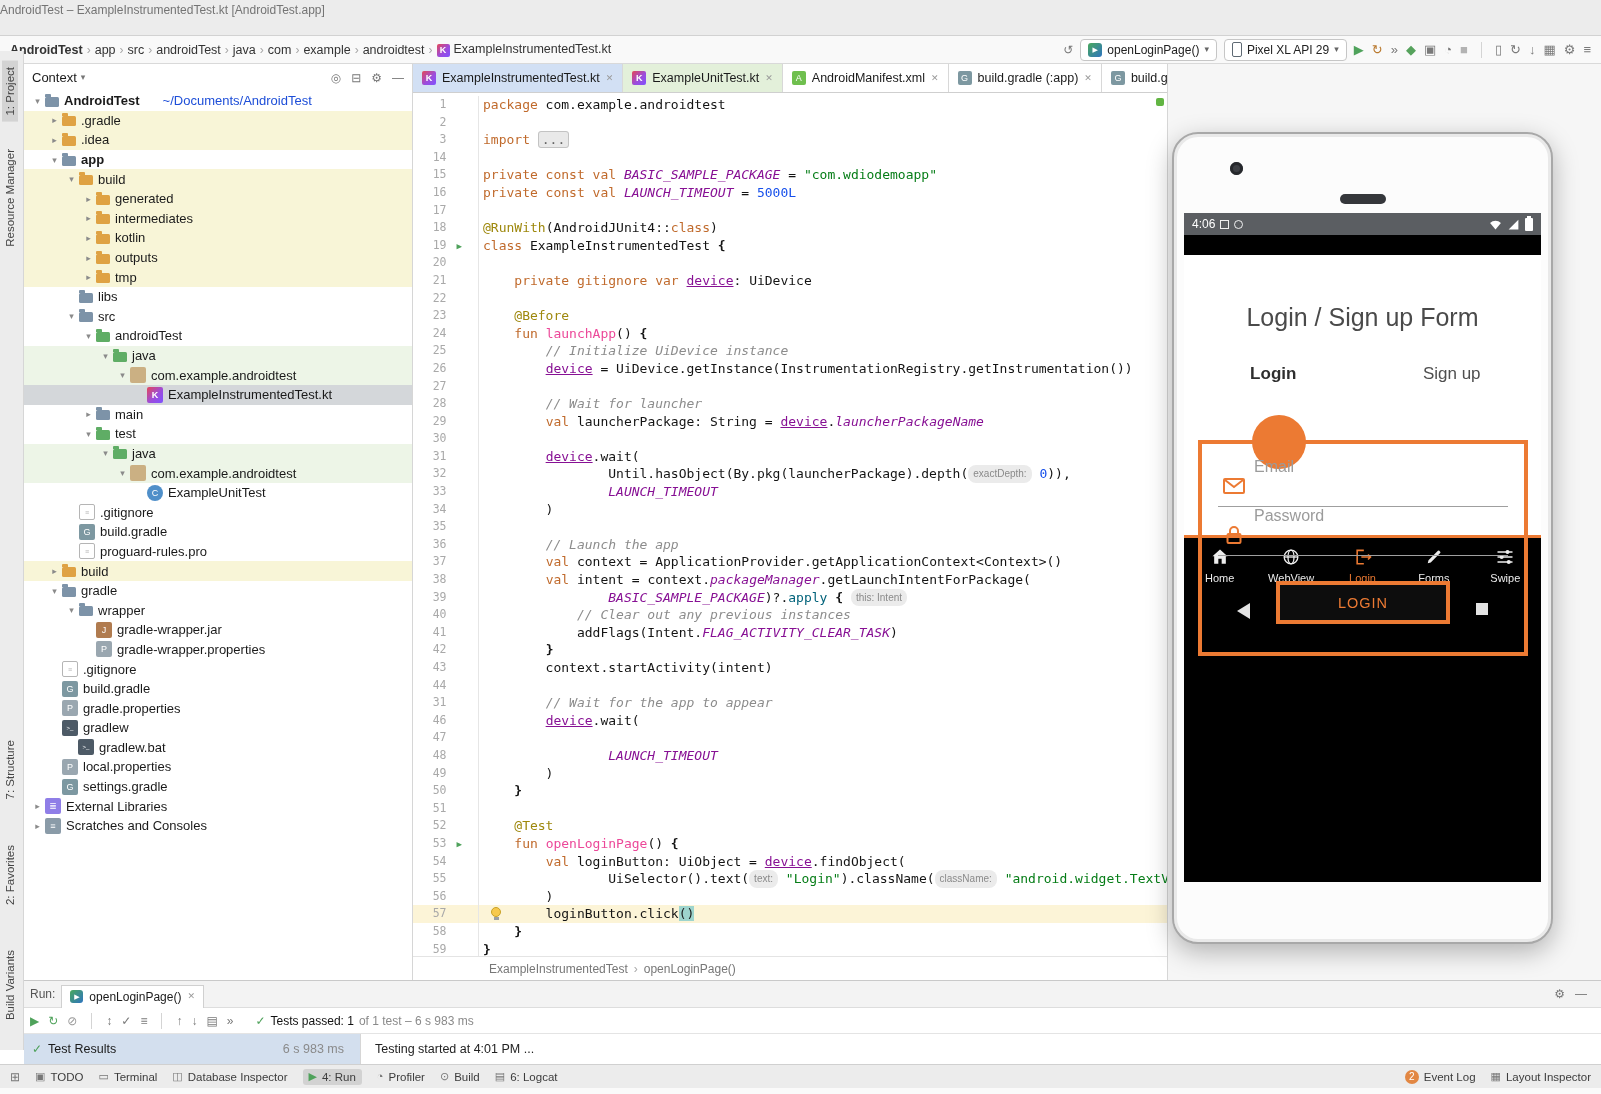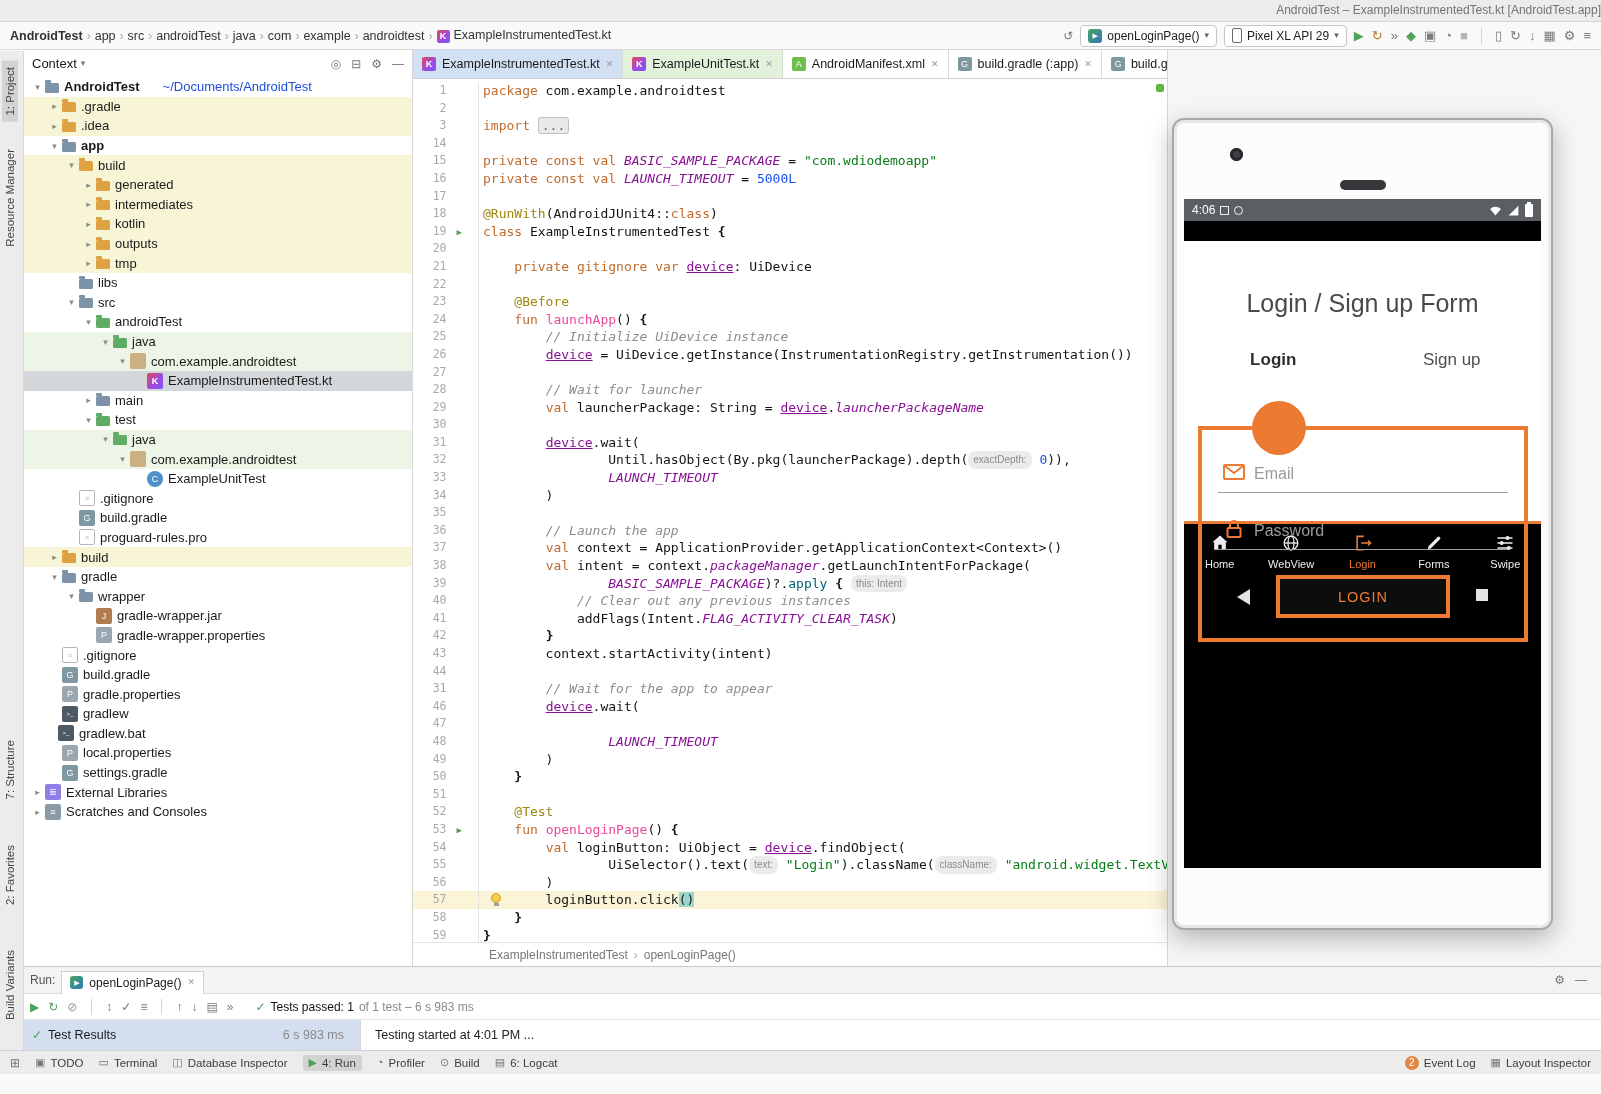--- a/index.html
+++ b/index.html
@@ -2,21 +2,21 @@
 <html><head>
 <meta charset="utf-8">
 <style>
   *{box-sizing:border-box;margin:0;padding:0}
   html,body{width:1601px;height:1094px;overflow:hidden}
   body{font-family:"Liberation Sans",sans-serif;background:#fff;color:#1a1a1a;position:relative;font-size:13px}
   .glyph{display:inline-flex;align-items:center;justify-content:center;font-size:12px;color:#777;line-height:1}
   .vsep{width:1px;height:16px;background:#d4d4d4;margin:0 5px;flex:none}
 
   
-  #titlebar{height:22px;background:#ececec;border-bottom:1px solid #d2d2d2;text-align:right;font-size:12px;color:#747474;line-height:21px}
+  #titlebar{height:36px;background:#ececec;border-bottom:1px solid #d2d2d2;text-align:left;font-size:12px;color:#747474;line-height:21px}
 
   
   #navbar{height:28px;background:#f9f9f9;border-bottom:1px solid #d9d9d9;display:flex;align-items:center;padding:0 10px}
   #crumbs{display:flex;align-items:center;gap:4px;font-size:12.5px;color:#333;white-space:nowrap}
   #crumbs .crumb{cursor:default}
   #crumbs .first{font-weight:bold}
   #crumbs .sep{color:#a8a8a8;font-size:12px}
   #nav-controls{margin-left:auto;display:flex;align-items:center;gap:7px}
   .combo{display:flex;align-items:center;gap:5px;background:#fff;border:1px solid #c6c6c6;border-radius:4px;height:22px;padding:0 7px;font-size:12px;color:#222;white-space:nowrap}
   .caret{font-size:9px;color:#666}
@@ -91,41 +91,41 @@
   .tk-hint{background:#ebebeb;color:#8a8a8a;border-radius:8px;padding:0 5px;font-size:10px;font-family:"Liberation Sans",sans-serif;display:inline-block;transform:translateY(-1px)}
   .tk-fold{background:#e9e9e9;border:1px solid #c3c3c3;border-radius:3px;padding:0 3px;color:#666}
   .bulb{position:absolute;left:78px;top:2px;width:10px;height:10px;background:#f7c94d;border:1px solid #c9a227;border-radius:50%}
   .bulb::after{content:"";position:absolute;left:2px;bottom:-4px;width:5px;height:3px;background:#9aa0a6}
   #code-stripe{position:absolute;right:0;top:0;bottom:0;width:13px}
   #code-ok{position:absolute;right:3px;top:5px;width:8px;height:8px;background:#62b543;border-radius:2px}
   #ed-crumb{height:24px;border-top:1px solid #e4e4e4;display:flex;align-items:center;gap:6px;padding-left:76px;font-size:12px;color:#777;flex:none}
 
   
   #emupanel{flex:1;background:#f6f6f6;position:relative}
-  #phone{position:absolute;left:4px;top:68px;width:381px;height:812px;background:#fcfcfc;border:2px solid #a8a8a8;border-radius:12px;box-shadow:0 8px 26px rgba(0,0,0,.28),inset 0 0 0 3px #e9e9e9}
+  #phone{position:absolute;left:4px;top:68px;width:381px;height:812px;background:#fcfcfc;border:2px solid #a8a8a8;border-radius:26px;box-shadow:0 8px 26px rgba(0,0,0,.28),inset 0 0 0 3px #e9e9e9}
   .cam{position:absolute;left:56px;top:28px;width:13px;height:13px;background:#3d3f44;border-radius:50%;box-shadow:inset 0 0 0 3px #26282c}
   .speaker{position:absolute;left:50%;transform:translateX(-50%);top:60px;width:46px;height:10px;background:#35373b;border-radius:6px}
   #screen{position:absolute;left:10px;top:79px;width:357px;height:669px;background:#000;display:flex;flex-direction:column;overflow:hidden}
   #e-status{height:22px;background:#5b5e62;color:#fff;display:flex;align-items:center;gap:5px;padding:0 8px;font-size:12px;flex:none}
   .sicon{width:9px;height:9px;border:1.2px solid rgba(255,255,255,.9);display:inline-block}
   .sicon.ci{border-radius:50%}
   .sb-spacer{flex:1}
   #e-status svg{display:block}
   .batt{width:8px;height:13px;background:#fff;border-radius:1px;position:relative}
   .batt::before{content:"";position:absolute;top:-2px;left:2px;width:4px;height:2px;background:#fff}
   #e-appbar{height:20px;background:#000;flex:none}
   #e-content{flex:1;background:#fff;position:relative}
   #e-title{margin-top:48px;text-align:center;font-size:25px;color:#4a4a4a}
   #e-tabs{display:flex;margin-top:32px;position:relative;z-index:3}
   #e-tabs span{flex:1;text-align:center;font-size:17px}
   #e-tab-login{color:#2e2e2e;font-weight:bold}
   #e-tab-signup{color:#4f4f4f}
   #e-circle{position:absolute;left:68px;top:160px;width:54px;height:54px;border-radius:50%;background:#ec7a33;z-index:1}
   #e-form{position:absolute;left:14px;top:185px;width:330px;height:216px;border:4px solid #ec7a33;z-index:2}
-  .e-field{position:relative;margin:8px 16px;border-bottom:1px solid #9f9f9f;height:49px;display:flex;align-items:flex-end;padding:0 0 9px 36px}
+  .e-field{position:relative;margin:0 16px;border-bottom:1px solid #9f9f9f;height:49px;display:flex;align-items:flex-start;padding:0 0 9px 36px}
   .e-field:first-child{margin-top:14px}
   .e-field svg{position:absolute;left:4px;bottom:8px}
   .e-ph{color:#9b9b9b;font-size:16px}
   #e-login-btn{margin:25px auto 0;width:174px;height:43px;background:#0d0d0d;border:4px solid #ec7a33;color:#ec7a33;display:flex;align-items:center;justify-content:center;font-size:14.5px;letter-spacing:1px;box-shadow:0 4px 9px rgba(0,0,0,.35);cursor:pointer}
   #e-nav{height:58px;background:#000;border-top:3px solid #ec7a33;display:flex;flex:none}
   .e-nav-item{flex:1;display:flex;flex-direction:column;align-items:center;justify-content:center;gap:3px;color:#ededed;font-size:11px;cursor:pointer}
   .e-nav-item.active{color:#ec7a33}
   .e-nav-item svg{width:20px;height:20px}
   #e-sysnav{flex:1;background:#000;display:flex;align-items:flex-start;padding-top:10px}
   #e-sysnav>span{flex:1;display:flex;justify-content:center}
@@ -400,21 +400,21 @@
         <div class="trow" style="padding-left: 23px;">
           <span class="tarrow"></span>
           <span class="tico ic-props">P</span>
           <span class="tlabel">gradle.properties</span>
         </div>
         <div class="trow" style="padding-left: 23px;">
           <span class="tarrow"></span>
           <span class="tico ic-sh">&gt;_</span>
           <span class="tlabel">gradlew</span>
         </div>
-        <div class="trow" style="padding-left: 19px;">
+        <div class="trow" style="padding-left: 39px;">
           <span class="tarrow"></span>
           <span class="tico ic-sh">&gt;_</span>
           <span class="tlabel">gradlew.bat</span>
         </div>
         <div class="trow" style="padding-left: 23px;">
           <span class="tarrow"></span>
           <span class="tico ic-props">P</span>
           <span class="tlabel">local.properties</span>
         </div>
         <div class="trow" style="padding-left: 23px;">

